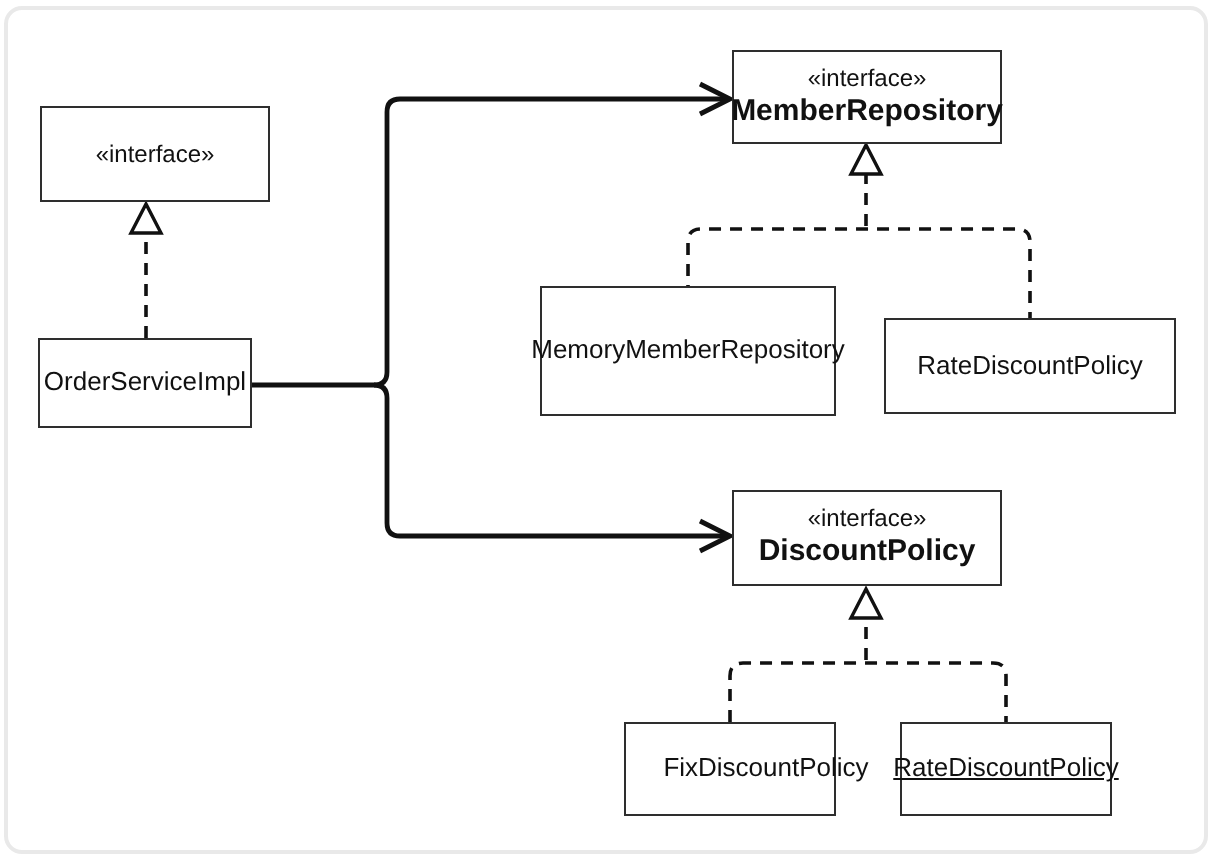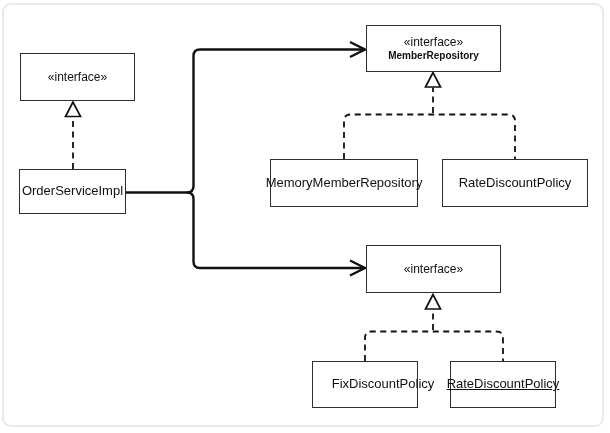--- a/index.html
+++ b/index.html
@@ -35,28 +35,28 @@
     display: flex;
     flex-direction: column;
     align-items: center;
     justify-content: center;
     text-align: center;
     color: #111111;
     line-height: 1.25;
     white-space: nowrap;
   }
   .stereotype { font-size: 12px; font-weight: 400; }
-  .iface-name { font-size: 10px; font-weight: 700; }
+  .iface-name { font-size: 15px; font-weight: 700; }
   .class-name { font-size: 13px; font-weight: 400; }
 
   
   #n-order-service        { left: 20px;  top: 53px;  width: 115px; height: 48px; }
   #n-order-service-impl   { left: 19px;  top: 169px; width: 107px; height: 45px; }
   #n-member-repository    { left: 366px; top: 25px;  width: 135px; height: 47px; }
-  #n-memory-member-repo   { left: 270px; top: 159px; width: 148px; height: 48px; }
+  #n-memory-member-repo   { left: 270px; top: 143px; width: 148px; height: 65px; }
   #n-db-member-repo       { left: 442px; top: 159px; width: 146px; height: 48px; }
   #n-discount-policy      { left: 366px; top: 245px; width: 135px; height: 48px; }
   #n-fix-discount-policy  { left: 312px; top: 361px; width: 106px; height: 47px; padding-left: 36px; }
   #n-rate-discount-policy { left: 450px; top: 361px; width: 106px; height: 47px; text-decoration: underline; }
 </style>
 </head>
 <body>
 
 <div class="canvas">
 
@@ -106,20 +106,21 @@
   <div class="node" id="n-memory-member-repo">
     <span class="class-name">MemoryMemberRepository</span>
   </div>
 
   <div class="node" id="n-db-member-repo">
     <span class="class-name">RateDiscountPolicy</span>
   </div>
 
   <div class="node" id="n-discount-policy">
     <span class="stereotype">«interface»</span>
+    <span class="iface-name">DiscountPolicy</span>
   </div>
 
   <div class="node" id="n-fix-discount-policy">
     <span class="class-name">FixDiscountPolicy</span>
   </div>
 
   <div class="node" id="n-rate-discount-policy">
     <span class="class-name">RateDiscountPolicy</span>
   </div>
 

